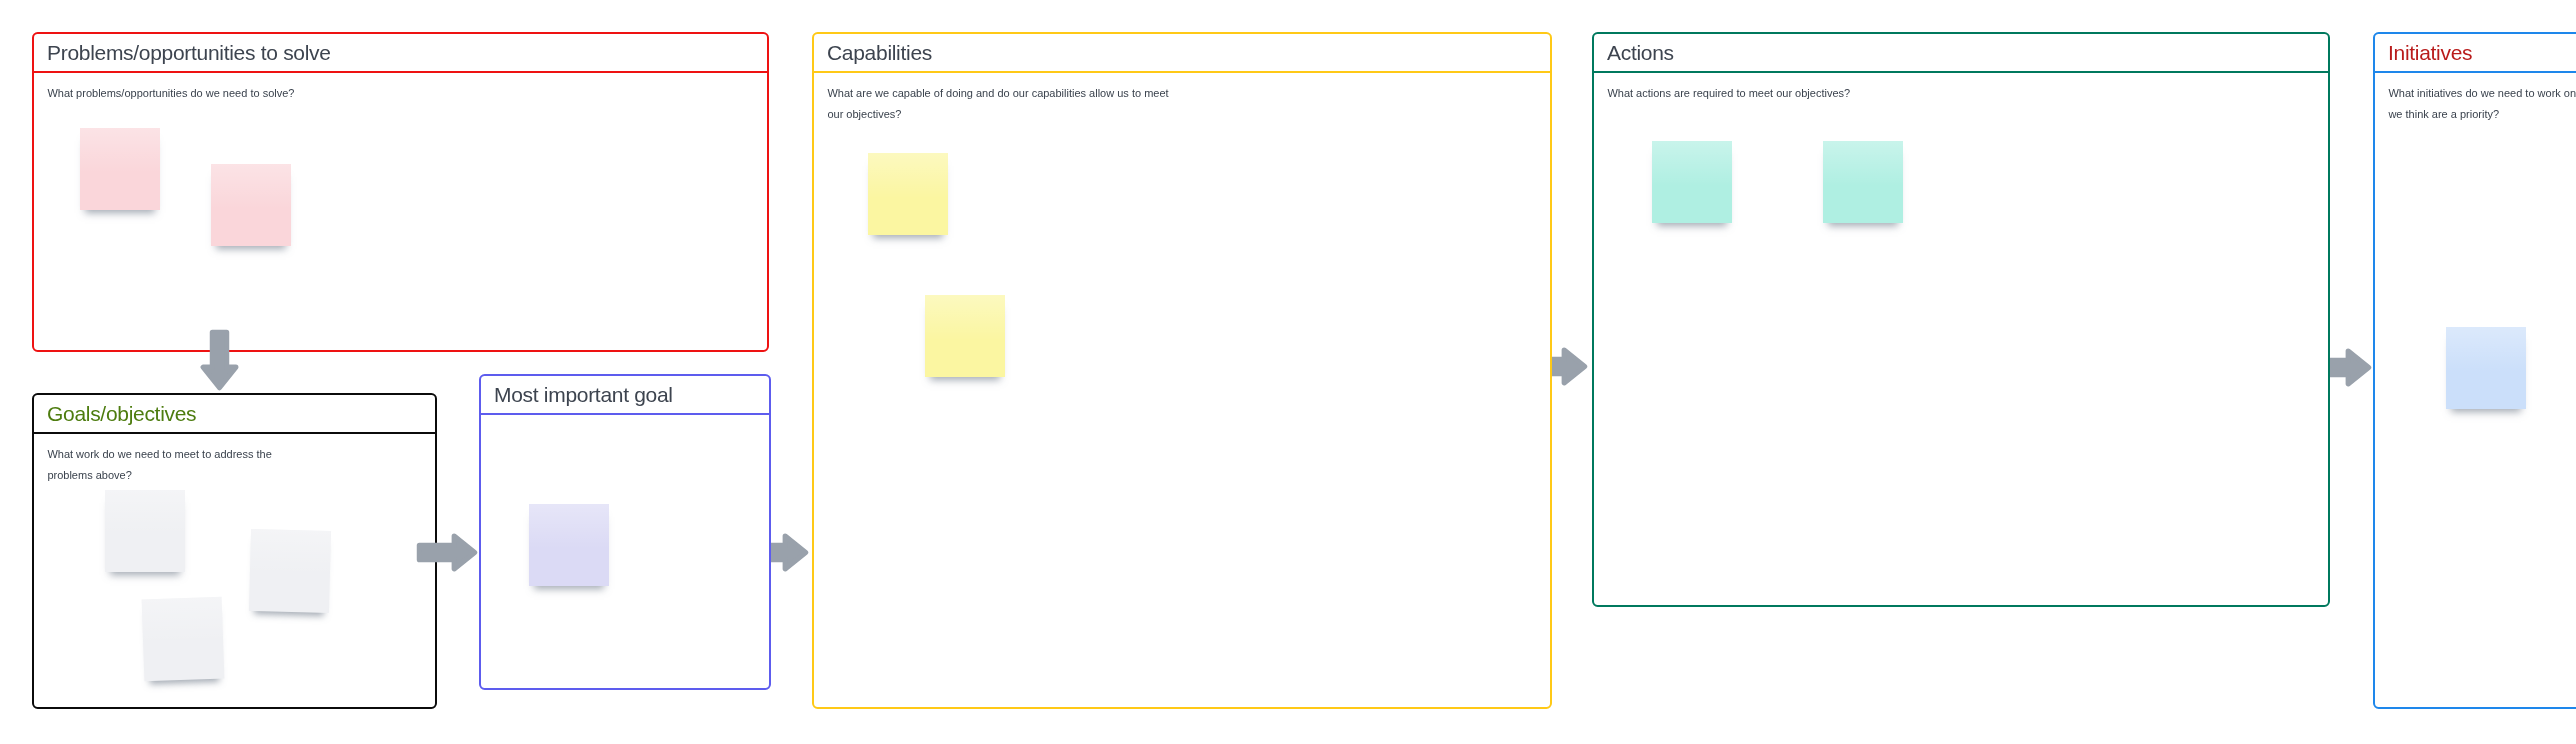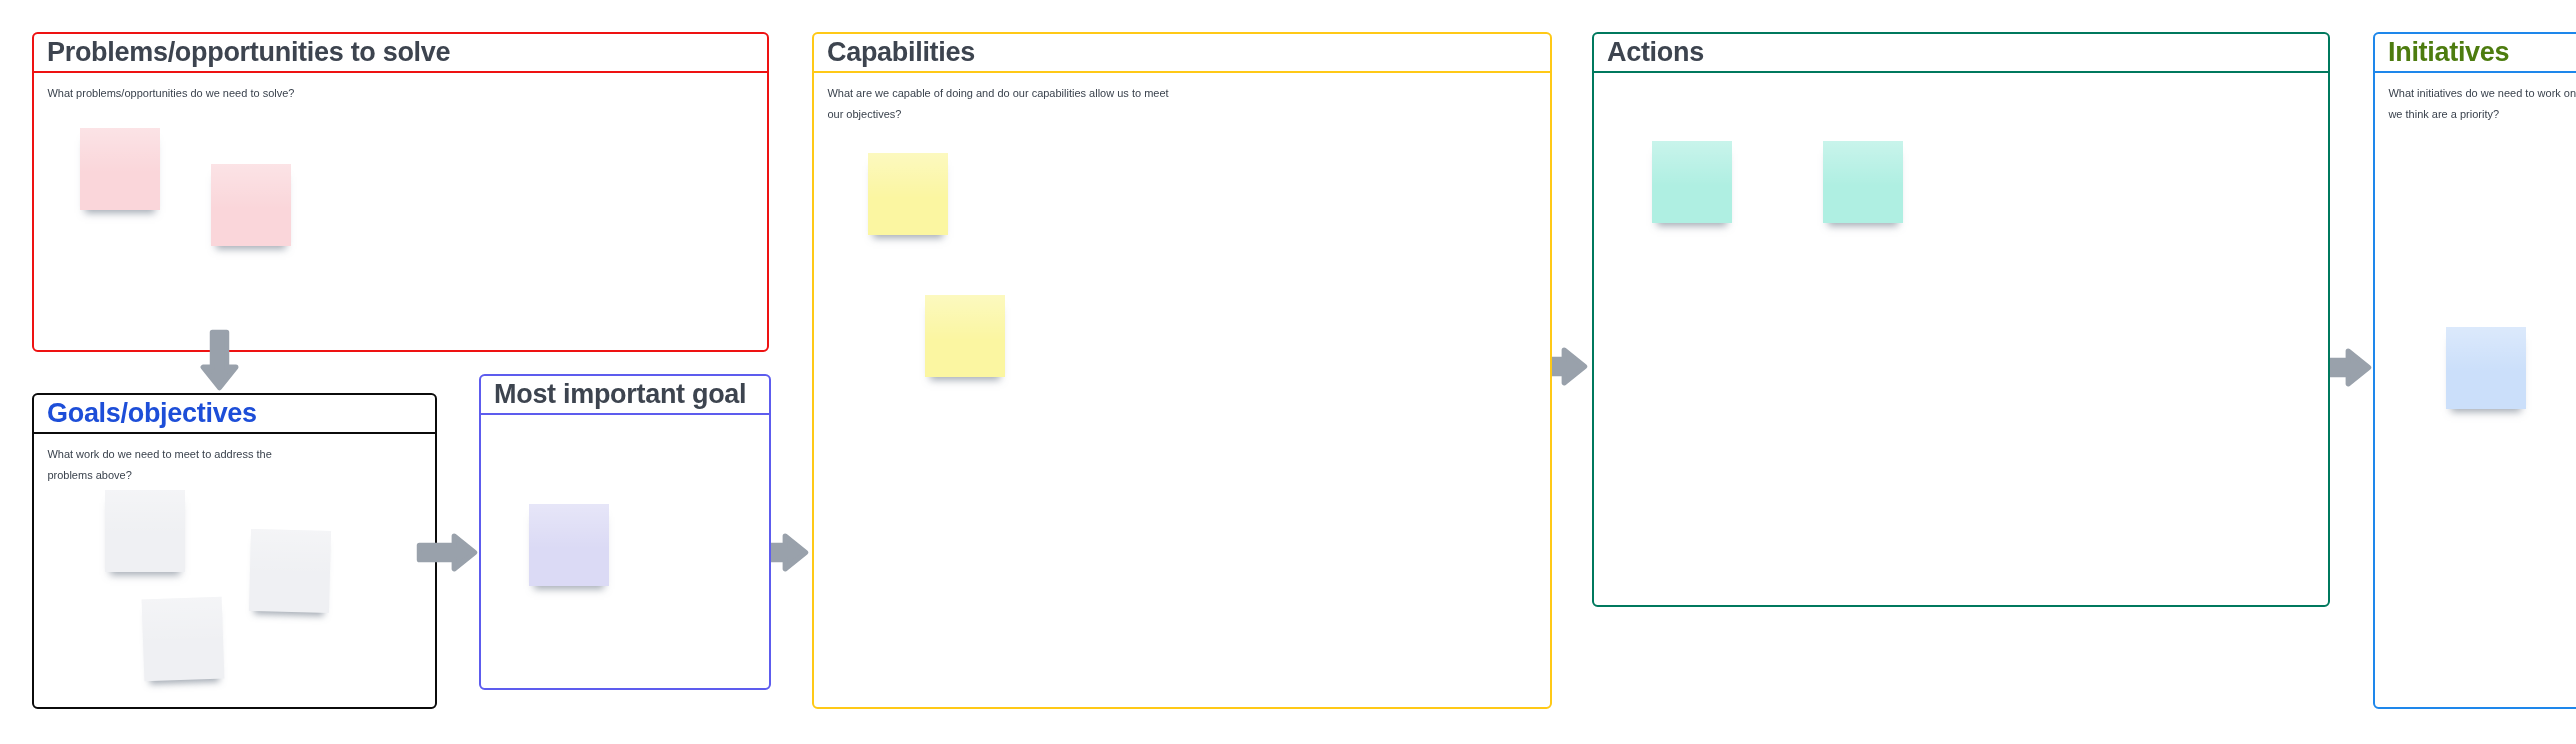--- a/index.html
+++ b/index.html
@@ -11,21 +11,21 @@
     position:absolute;background:#ffffff;border:2.6px solid #000;
     border-radius:5.7px;box-sizing:border-box;
   }
   .z-low{z-index:1}
   .z-high{z-index:3}
   .panel-header{
     height:37px;display:flex;align-items:center;
     padding:0 13px;border-bottom:2.6px solid #000;
   }
   .panel-title{
-    margin:0;font-size:27px;font-weight:700;line-height:1;
+    margin:0;font-size:21px;font-weight:400;line-height:1;
     letter-spacing:-0.3px;white-space:nowrap;
   }
   .panel-desc{
     margin:10.3px 0 0;padding:0 13.4px;font-size:11px;line-height:21px;
     white-space:pre;
   }
   .notes-layer{position:absolute;inset:0;z-index:4;pointer-events:none;}
   .note{
     position:absolute;width:80px;height:82px;
     box-shadow:0 8.2px 7.7px -5.2px rgba(88,100,116,0.55);
@@ -45,21 +45,21 @@
 
   <section class="panel z-low" style="left: 32px; top: 32px; width: 737px; height: 320px; border-color: rgb(238, 18, 18);">
     <header class="panel-header" style="border-bottom-color: rgb(238, 18, 18);">
       <h2 class="panel-title" style="color: rgb(61, 68, 79);">Problems/opportunities to solve</h2>
     </header>
     <p class="panel-desc">What problems/opportunities do we need to solve?</p>
   </section>
 
   <section class="panel z-low" style="left: 32px; top: 393px; width: 405px; height: 316px; border-color: rgb(11, 11, 11);">
     <header class="panel-header" style="border-bottom-color: rgb(11, 11, 11);">
-      <h2 class="panel-title" style="color: #1d4ed8;">Goals/objectives</h2>
+      <h2 class="panel-title" style="color: #4d7c0f;">Goals/objectives</h2>
     </header>
     <p class="panel-desc">What work do we need to meet to address the
 problems above?</p>
   </section>
 
   <section class="panel z-high" style="left: 479px; top: 374px; width: 292px; height: 316px; border-color: rgb(93, 92, 238);">
     <header class="panel-header" style="border-bottom-color: rgb(93, 92, 238);">
       <h2 class="panel-title" style="color: rgb(61, 68, 79);">Most important goal</h2>
     </header>
   </section>
@@ -69,25 +69,26 @@
       <h2 class="panel-title" style="color: rgb(61, 68, 79);">Capabilities</h2>
     </header>
     <p class="panel-desc">What are we capable of doing and do our capabilities allow us to meet
 our objectives?</p>
   </section>
 
   <section class="panel z-high" style="left: 1592px; top: 32px; width: 738px; height: 575px; border-color: rgb(0, 121, 94);">
     <header class="panel-header" style="border-bottom-color: rgb(0, 121, 94);">
       <h2 class="panel-title" style="color: rgb(61, 68, 79);">Actions</h2>
     </header>
+    <p class="panel-desc">What actions are required to meet our objectives?</p>
   </section>
 
   <section class="panel z-high" style="left: 2373px; top: 32px; width: 741px; height: 677px; border-color: rgb(30, 135, 235);">
     <header class="panel-header" style="border-bottom-color: rgb(30, 135, 235);">
-      <h2 class="panel-title" style="color: #4d7c0f;">Initiatives</h2>
+      <h2 class="panel-title" style="color: #b91c1c;">Initiatives</h2>
     </header>
     <p class="panel-desc">What initiatives do we need to work on to meet our actions? What initiatives do
 we think are a priority?</p>
   </section>
 
   <span class="arrow" style="left: 199px; top: 329px; color: rgb(153, 161, 171);">
     <svg width="41" height="62" viewBox="0 0 80 120">
       <polygon points="26,6 54,6 54,74 72,74 40,114 8,74 26,74" fill="currentColor" stroke="currentColor" stroke-width="10" stroke-linejoin="round" stroke-linecap="round"></polygon>
     </svg>
   </span>

